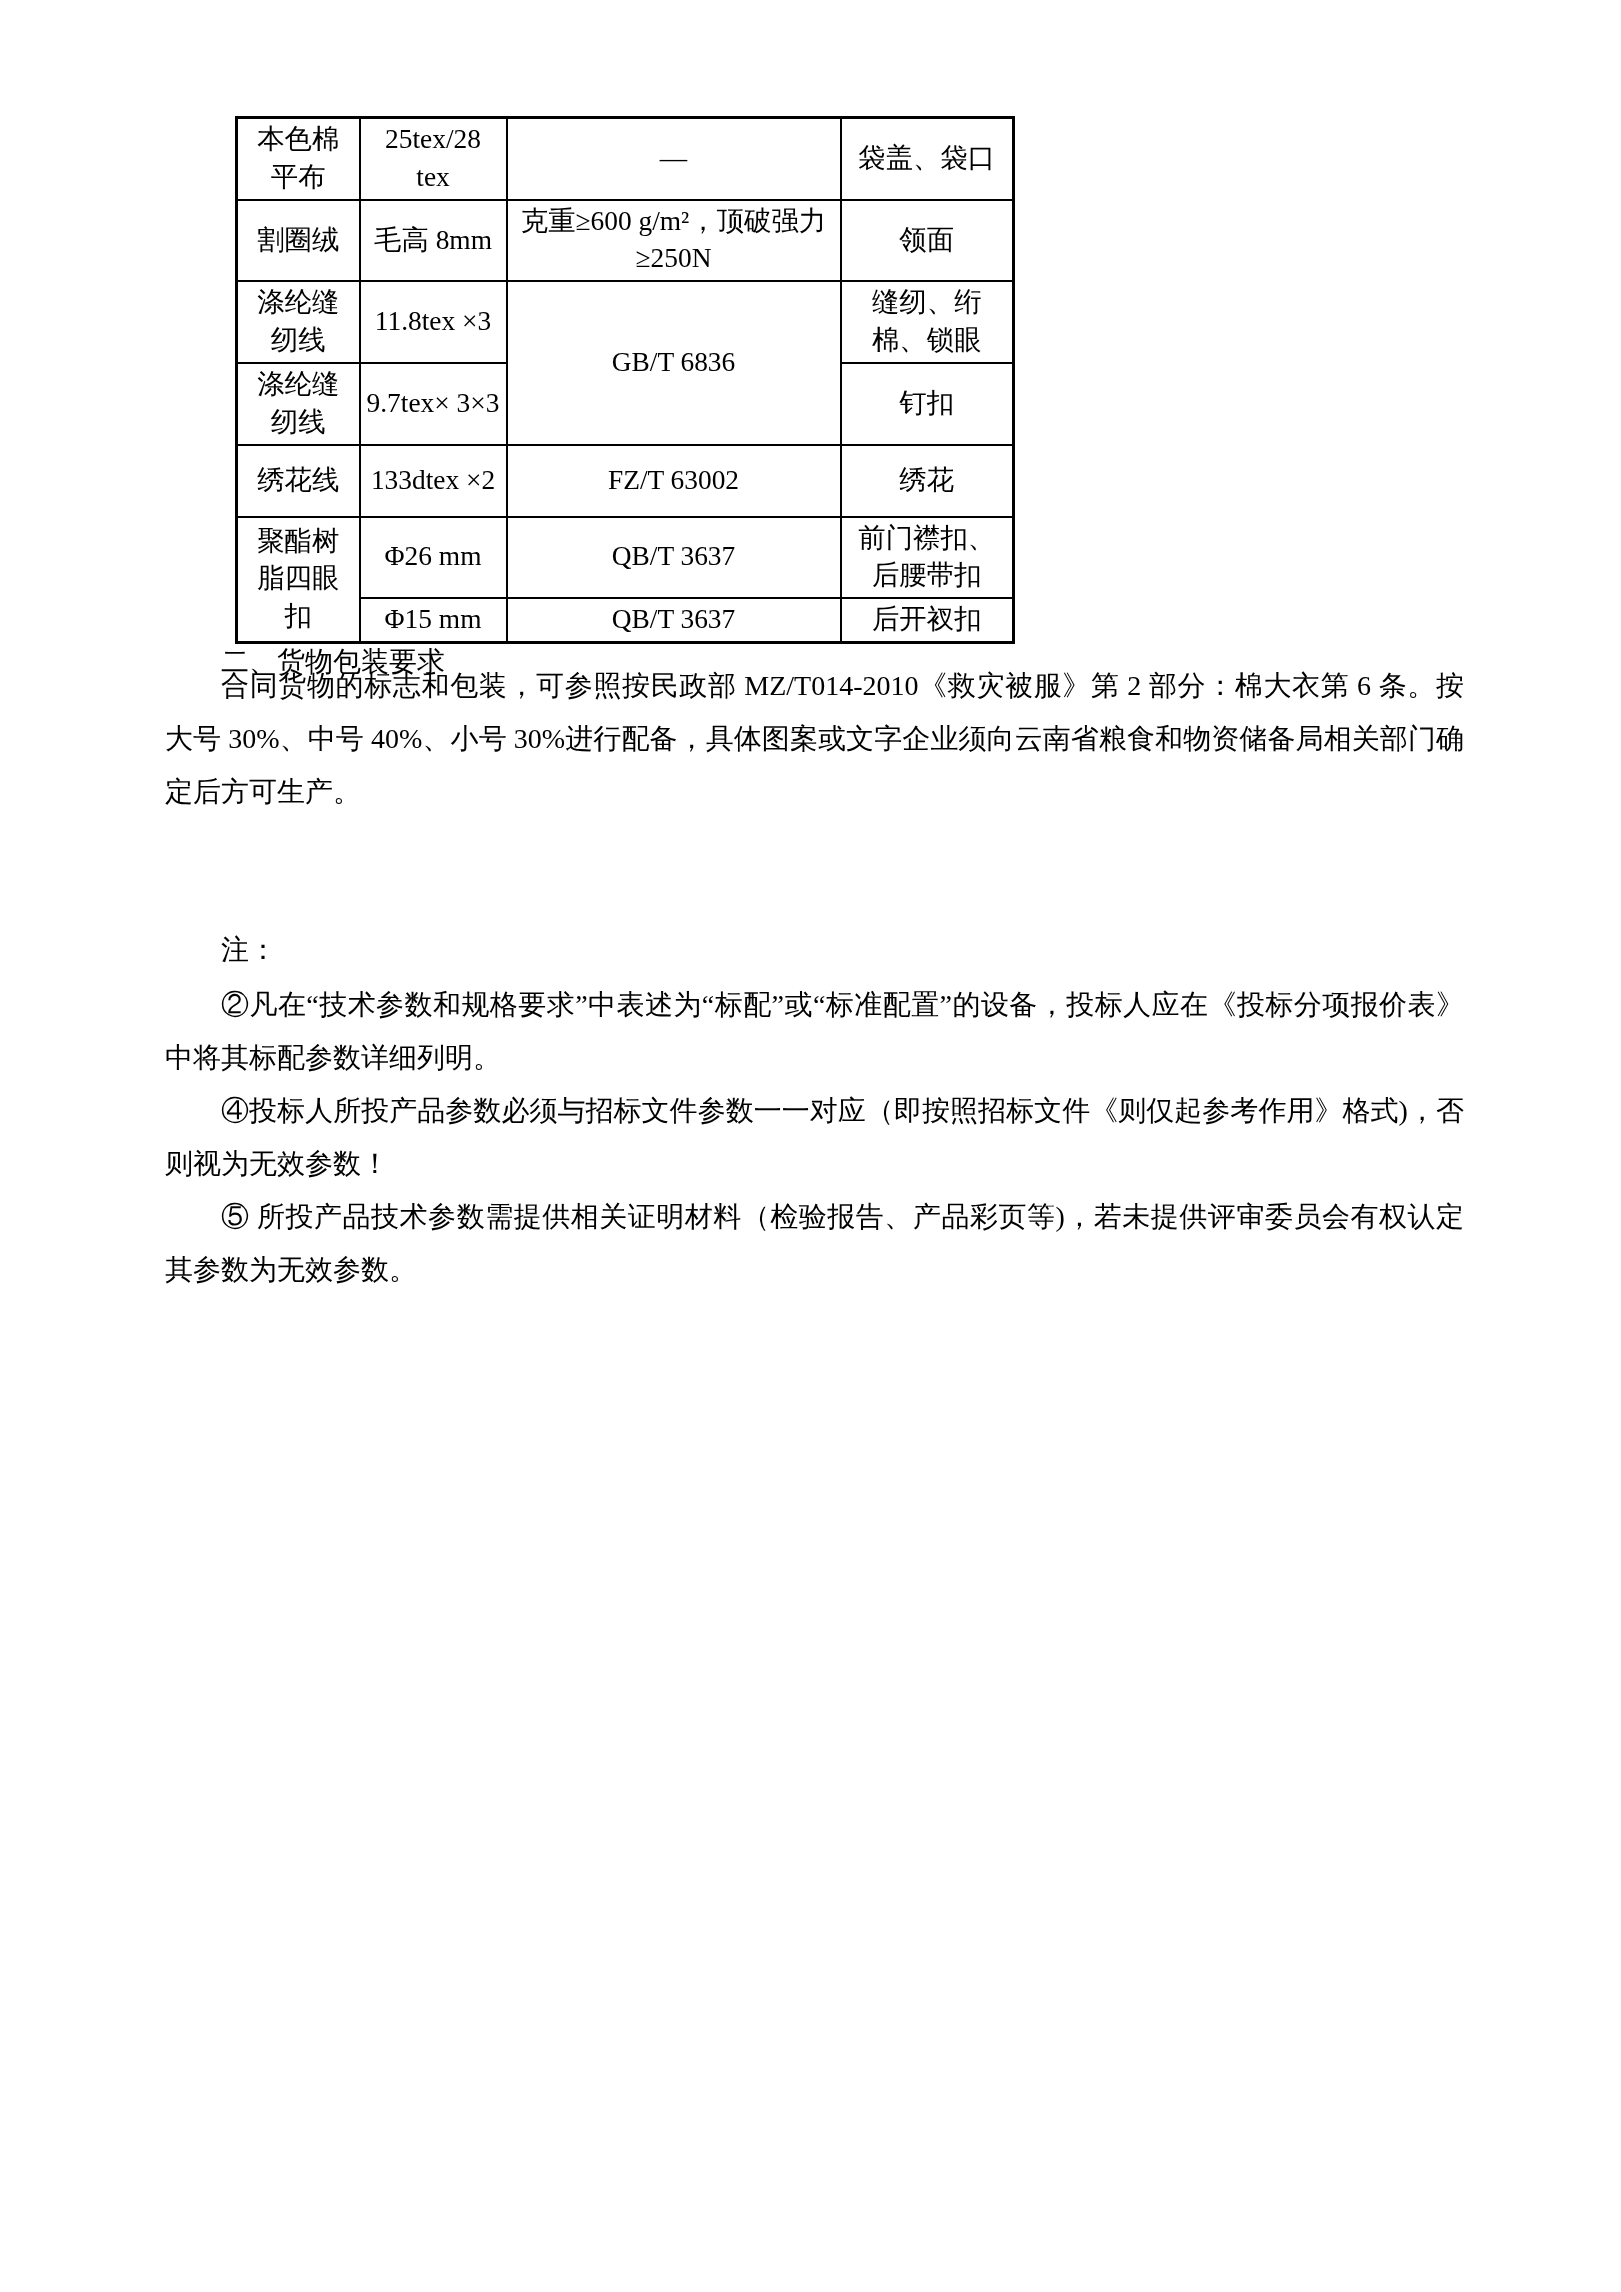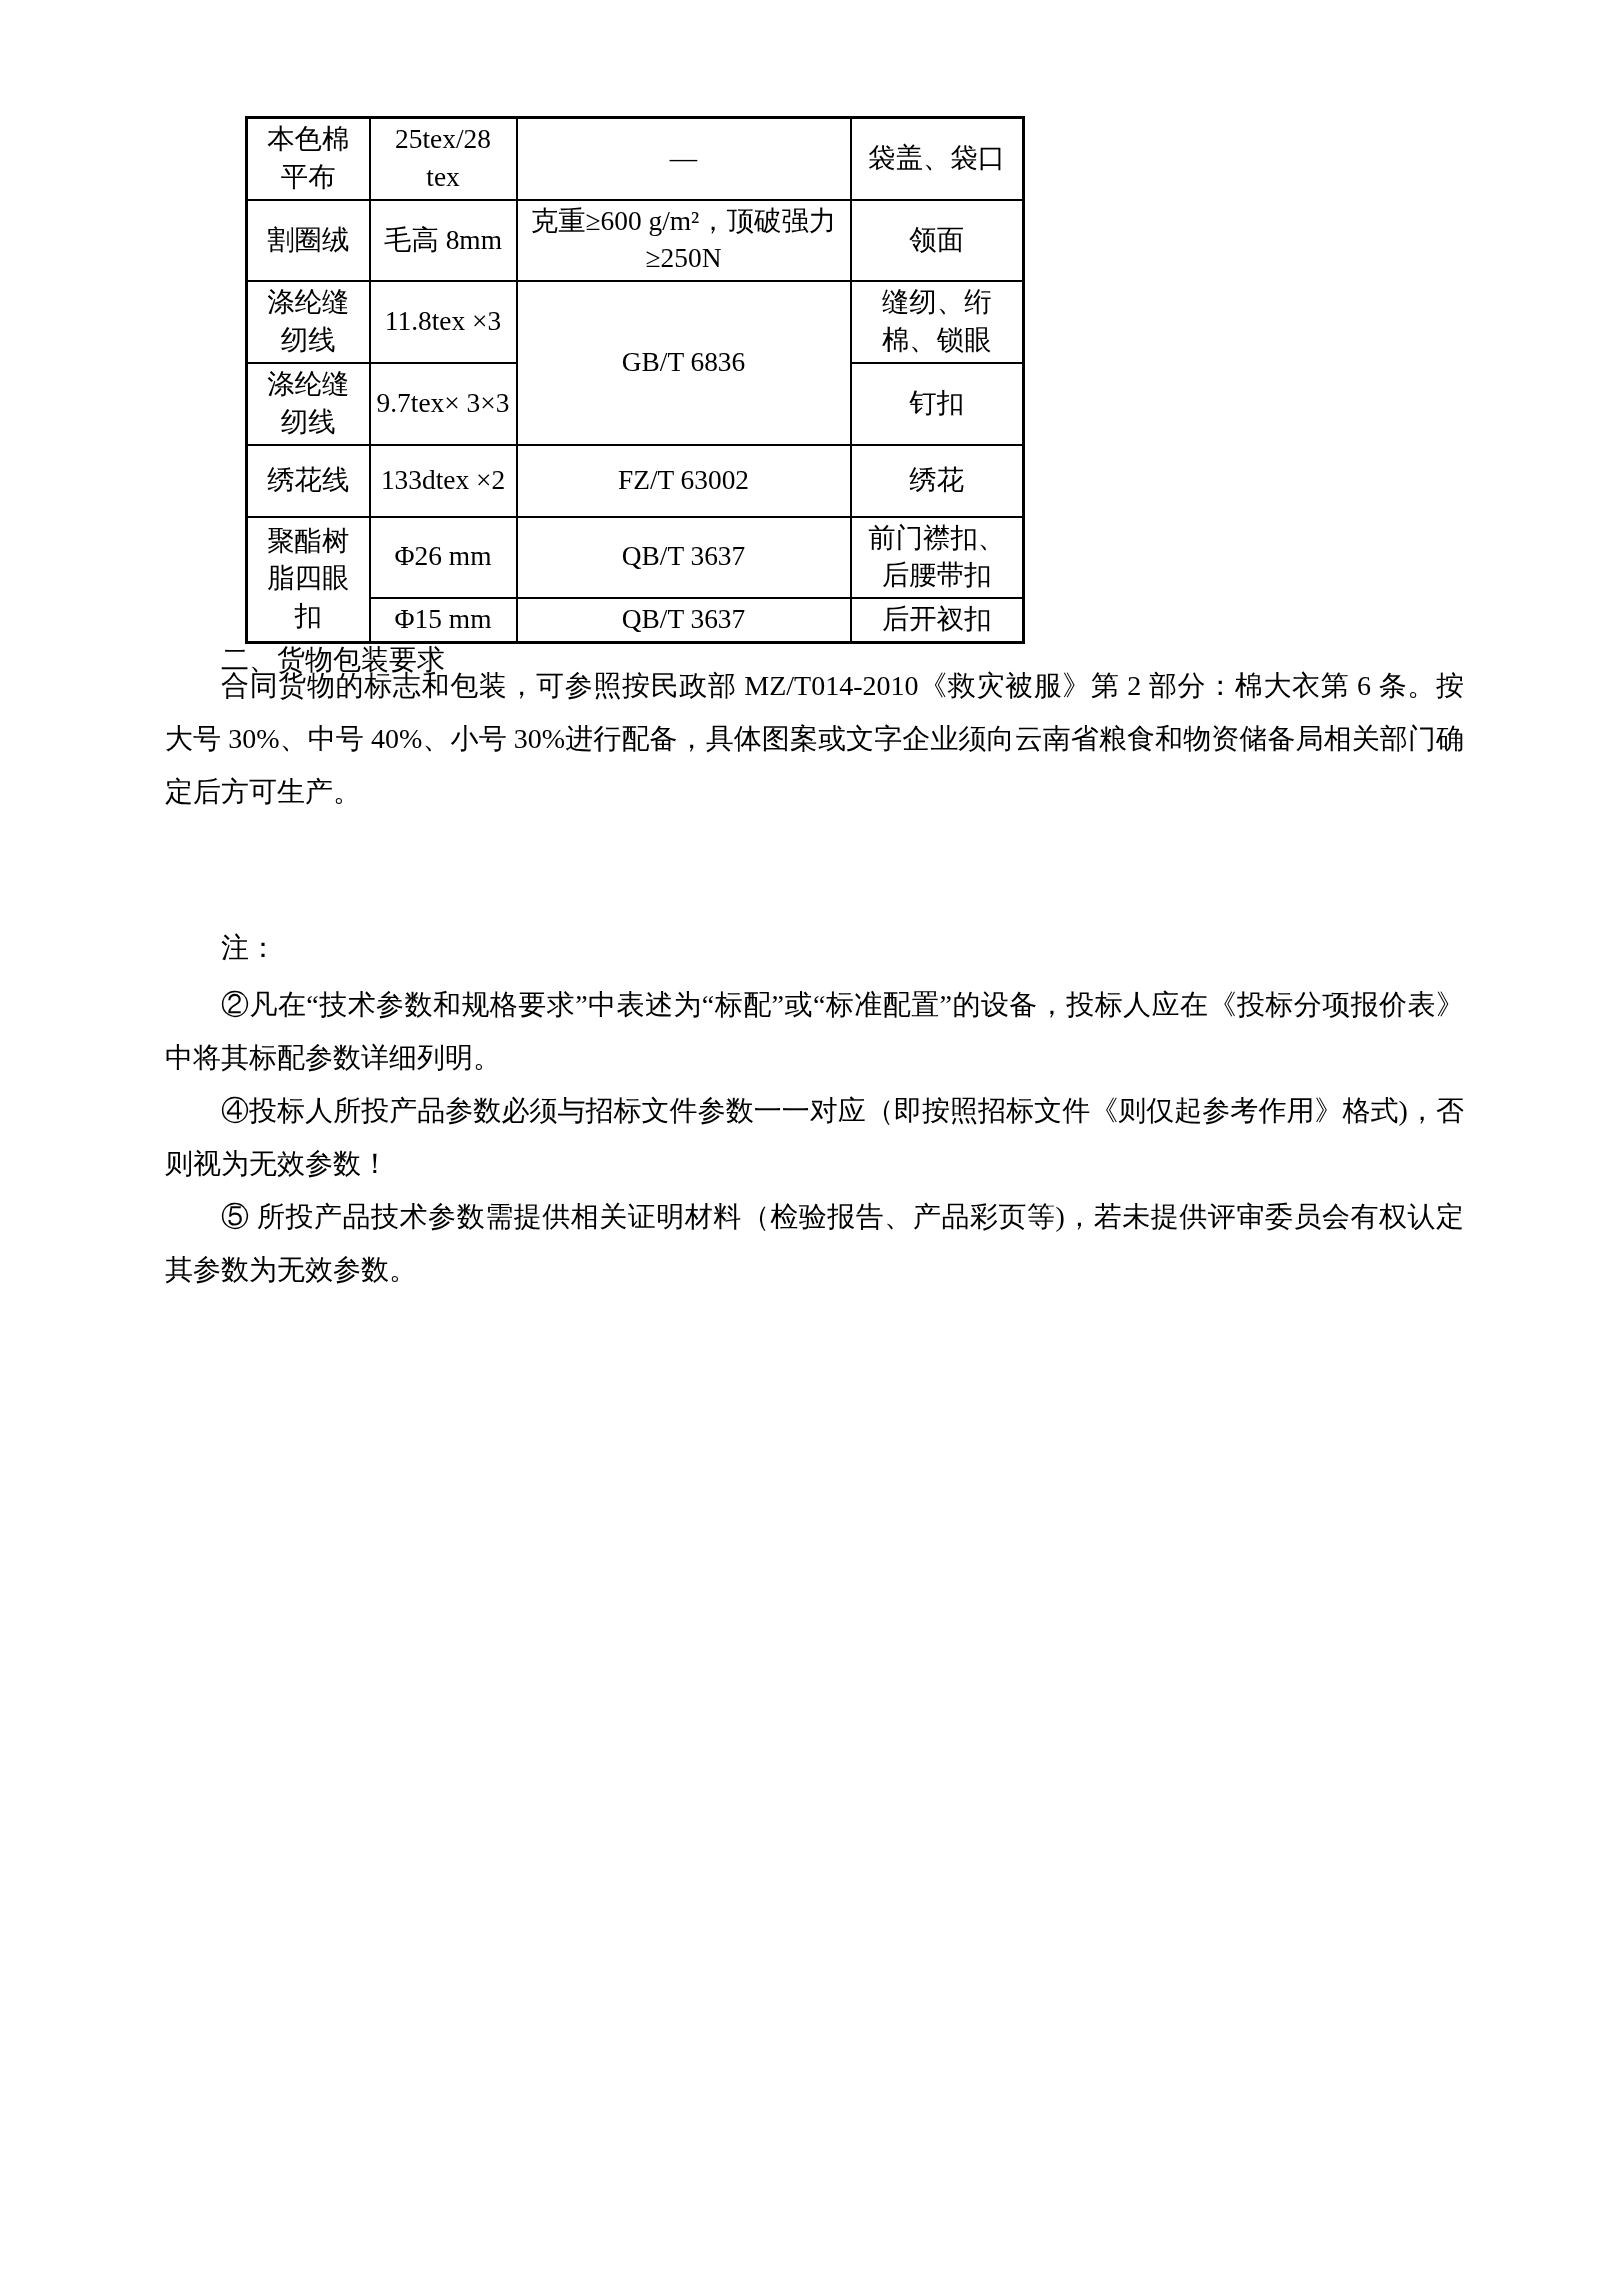--- a/index.html
+++ b/index.html
@@ -8,21 +8,21 @@
     width: 1621px;
     height: 2293px;
     margin: 0 auto;
     background: #ffffff;
     color: #000000;
     font-family: "Liberation Serif", serif;
   }
   
   .doc-table {
     position: absolute;
-    left: 245px;
+    left: 235px;
     top: 116px;
     border-collapse: collapse;
     table-layout: fixed;
     border: 3.9px solid #000;
     padding-left: 46px;
   }
   .doc-table td {
     border: 2px solid #000;
     text-align: center;
     vertical-align: middle;
@@ -35,21 +35,21 @@
   .txt {
     position: absolute;
     left: 165px;
     width: 1299px;
     font-size: 28px;
     line-height: 53px;
     text-align: justify;
     text-align-last: left;
   }
   .txt p { margin: 0; text-indent: 2em; }
-  .heading { text-indent: 0; font-family: Liberation Mono, monospace; }
+  .heading { text-indent: 0; }
 </style>
 </head>
 <body>
 
 <div class="page">
 
   <table class="doc-table">
     <colgroup>
       <col style="width:123px">
       <col style="width:147px">

